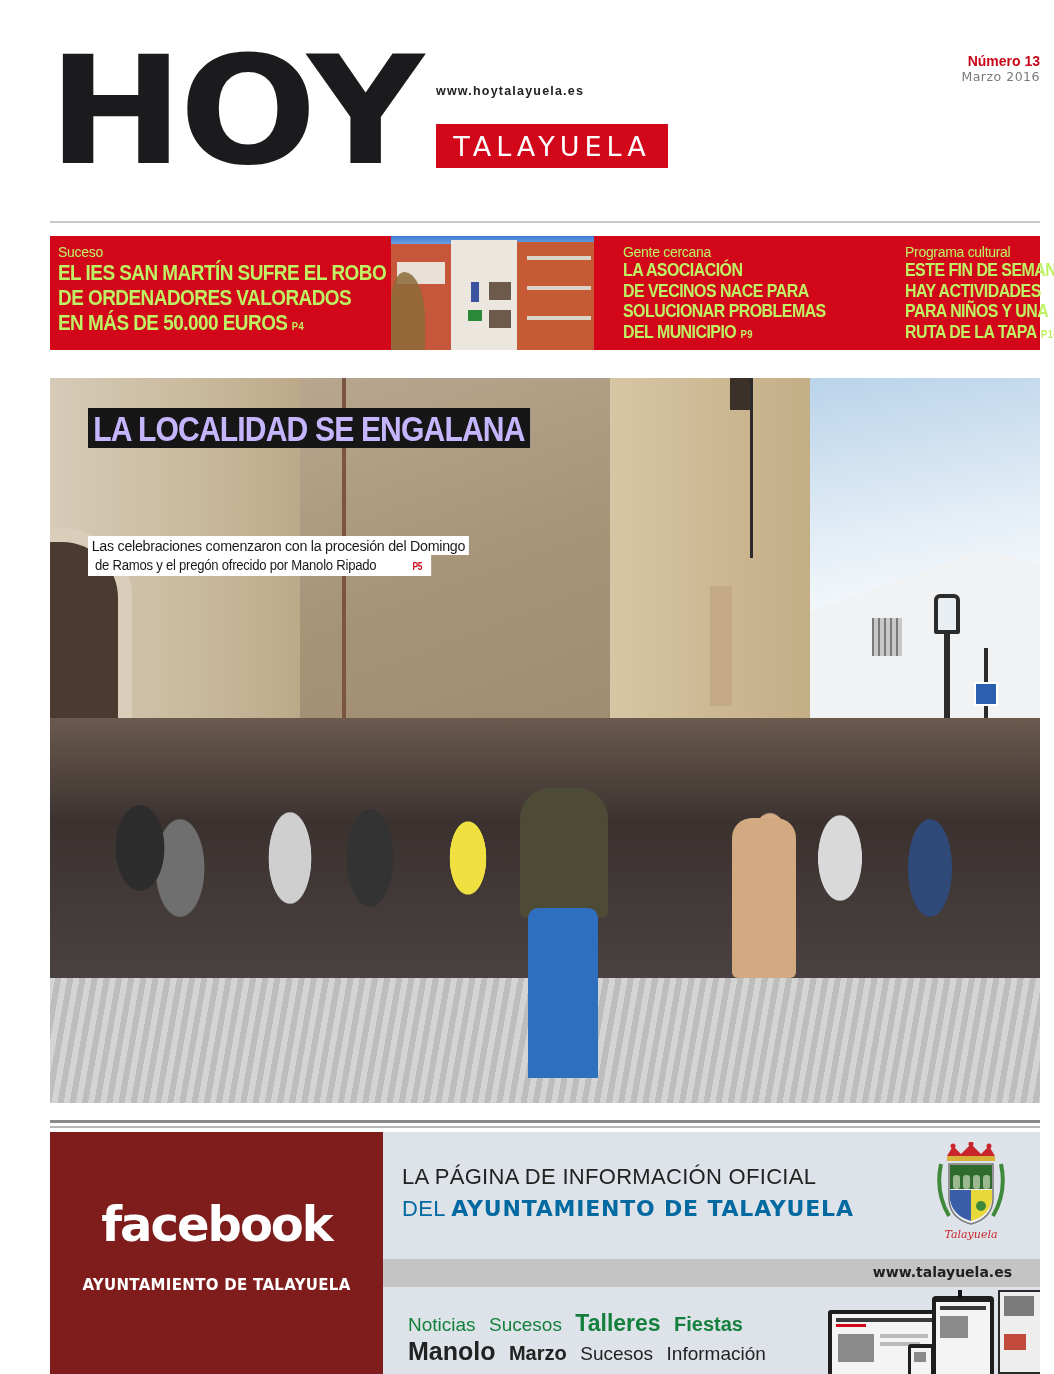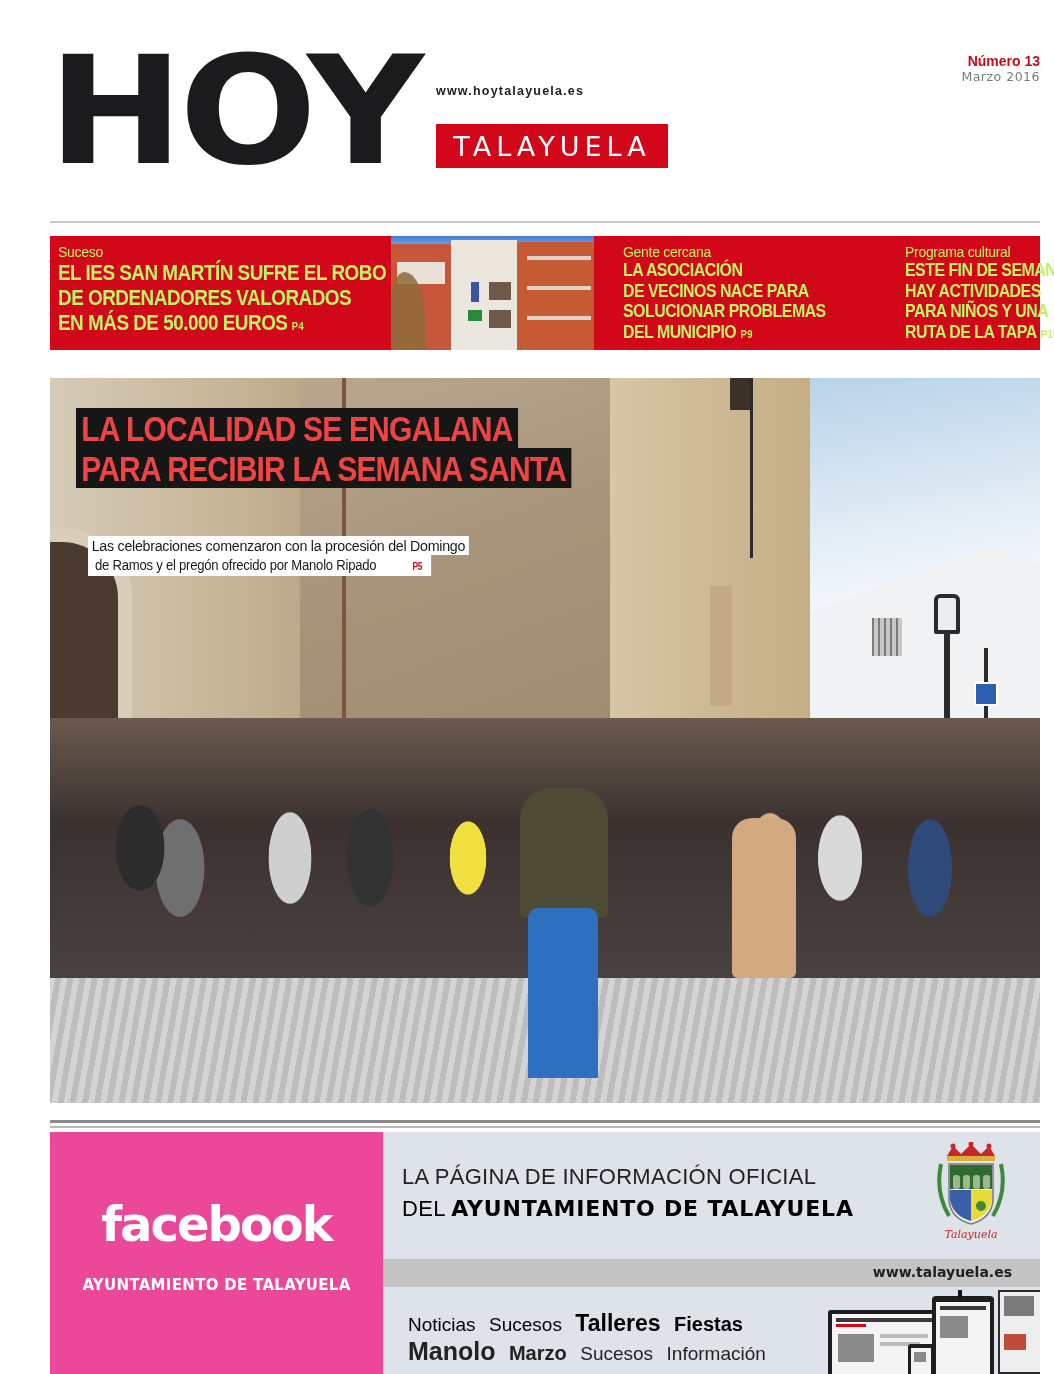--- a/index.html
+++ b/index.html
@@ -116,65 +116,65 @@
              radial-gradient(ellipse 36px 80px at 880px 150px, #2f4a78 60%, transparent 62%),
              linear-gradient(180deg, #6b5a4e 0%, #3b3230 40%, #4a4240 100%);
   }
   .street { position:absolute; left:0; top:560px; width:990px; height:165px;
             background: repeating-linear-gradient(100deg, #bdbdbd 0 6px, #d4d4d4 6px 12px); }
   .jeans { position:absolute; left:478px; top:530px; width:70px; height:170px; background:#2f6fc0; border-radius: 10px 10px 0 0; }
   .coat-beige { position:absolute; left:682px; top:440px; width:64px; height:160px; background:#d3a982; border-radius: 20px 20px 6px 6px; }
   .hoodie { position:absolute; left:470px; top:410px; width:88px; height:130px; background:#4d4a36; border-radius: 30px 30px 6px 6px; }
 
   .photo-headline {
-    position: absolute; left: 76px; top: 408px;
+    position: absolute; left: 88px; top: 408px;
     font-family: "Liberation Sans", sans-serif; font-weight: 700;
-    font-size: 35px; line-height: 38px; color: #ef4444; letter-spacing: -1px;
+    font-size: 35px; line-height: 38px; color: #c4b5fd; letter-spacing: -1px;
   }
   .photo-headline span {
     display: inline-block; background: #161616; padding: 2px 6px 0 6px;
     transform: scaleX(0.86); transform-origin: left top; white-space: nowrap;
   }
   .photo-subhead {
     position: absolute; left: 88px; top: 536px;
     font-family: "Liberation Sans", sans-serif; font-size: 15.5px; line-height: 19px; color: #1a1a1a;
     letter-spacing: -0.3px;
   }
   .photo-subhead span { display: inline-block; background: #fff; padding: 0 4px; white-space: nowrap; transform: scaleX(0.92); transform-origin: left top; }
   .photo-subhead .page-ref { color: #d3071a; font-size: 10px; font-weight: 700; margin-left: 5px; }
 
   
   .ad-rule { position:absolute; left:50px; top:1120px; width:990px; height:3px; background:#8a8a8a; }
   .ad-rule2 { position:absolute; left:50px; top:1126px; width:990px; height:2px; background:#b8b8b8; }
   .ad-box { position:absolute; left:50px; top:1132px; width:990px; height:242px; background:#dde3e9; overflow:hidden; }
-  .fb-panel { position:absolute; left:0; top:0; width:333px; height:242px; background:#ec4899; color:#fff; }
+  .fb-panel { position:absolute; left:0; top:0; width:333px; height:242px; background:#7f1d1d; color:#fff; }
   .fb-logo {
     position:absolute; left:0; width:333px; top:64px; text-align:center;
     font-family: "DejaVu Sans", sans-serif; font-weight: 700; font-size: 48px; letter-spacing: -2px;
   }
   .fb-caption {
     position:absolute; left:0; width:333px; top:144px; text-align:center;
     font-family: "DejaVu Sans", sans-serif; font-weight: 700; font-size: 15px; letter-spacing: 0.3px;
   }
   .ad-title-1 {
     position:absolute; left:352px; top:32px;
     font-family: "Liberation Sans", sans-serif; font-size: 22px; color:#222; letter-spacing: 0.3px;
   }
   .ad-title-2 {
     position:absolute; left:352px; top:64px;
-    font-family: "Liberation Sans", sans-serif; font-size: 22px; color:#000000; letter-spacing: 0.3px;
+    font-family: "Liberation Sans", sans-serif; font-size: 22px; color:#0369a1; letter-spacing: 0.3px;
   }
   .ad-title-2 b { font-family: "DejaVu Sans", sans-serif; font-weight: 700; font-size: 22px; letter-spacing: 0.8px; }
   .coat-of-arms { position:absolute; left:883px; top:10px; width:76px; height:100px; }
   .ad-band { position:absolute; left:333px; top:127px; width:657px; height:28px; background:#c4c4c4; }
   .ad-url {
     position:absolute; right:28px; top:132px;
     font-family: "DejaVu Sans", sans-serif; font-weight: 700; font-size: 14px; color:#1f1f1f;
   }
-  .ad-tags-1 { position:absolute; left:358px; top:178px; font-family: "Liberation Sans", sans-serif; color:#000000; white-space: nowrap; }
+  .ad-tags-1 { position:absolute; left:358px; top:178px; font-family: "Liberation Sans", sans-serif; color:#15803d; white-space: nowrap; }
   .ad-tags-2 { position:absolute; left:358px; top:205px; font-family: "Liberation Sans", sans-serif; color:#222; white-space: nowrap; }
   .tag { margin-right: 9px; }
   .tag.sm { font-size: 19px; }
   .tag.lg { font-size: 23px; font-weight: 700; }
   .tag.md { font-size: 20px; font-weight: 700; }
   .tag.xl { font-size: 25px; font-weight: 700; }
   .devices { position:absolute; left:778px; top:158px; width:212px; height:84px; }
 </style>
 </head>
 <body>
@@ -253,21 +253,20 @@
   <div class="crosswalk-sign"></div>
   <div class="street"></div>
   <div class="crowd"></div>
   <div class="hoodie"></div>
   <div class="jeans"></div>
   <div class="coat-beige"></div>
 </div>
 
 <div class="photo-headline">
   <div><span>LA LOCALIDAD SE ENGALANA</span></div>
-  <div><span>PARA RECIBIR LA SEMANA SANTA</span></div>
 </div>
 <div class="photo-subhead">
   <div><span>Las celebraciones comenzaron con la procesión del Domingo</span></div>
   <div><span><span>de Ramos y el pregón ofrecido por Manolo Ripado</span><span class="page-ref">P5</span></span></div>
 </div>
 
 <div class="ad-rule"></div>
 <div class="ad-rule2"></div>
 <div class="ad-box">
   <div class="fb-panel">

